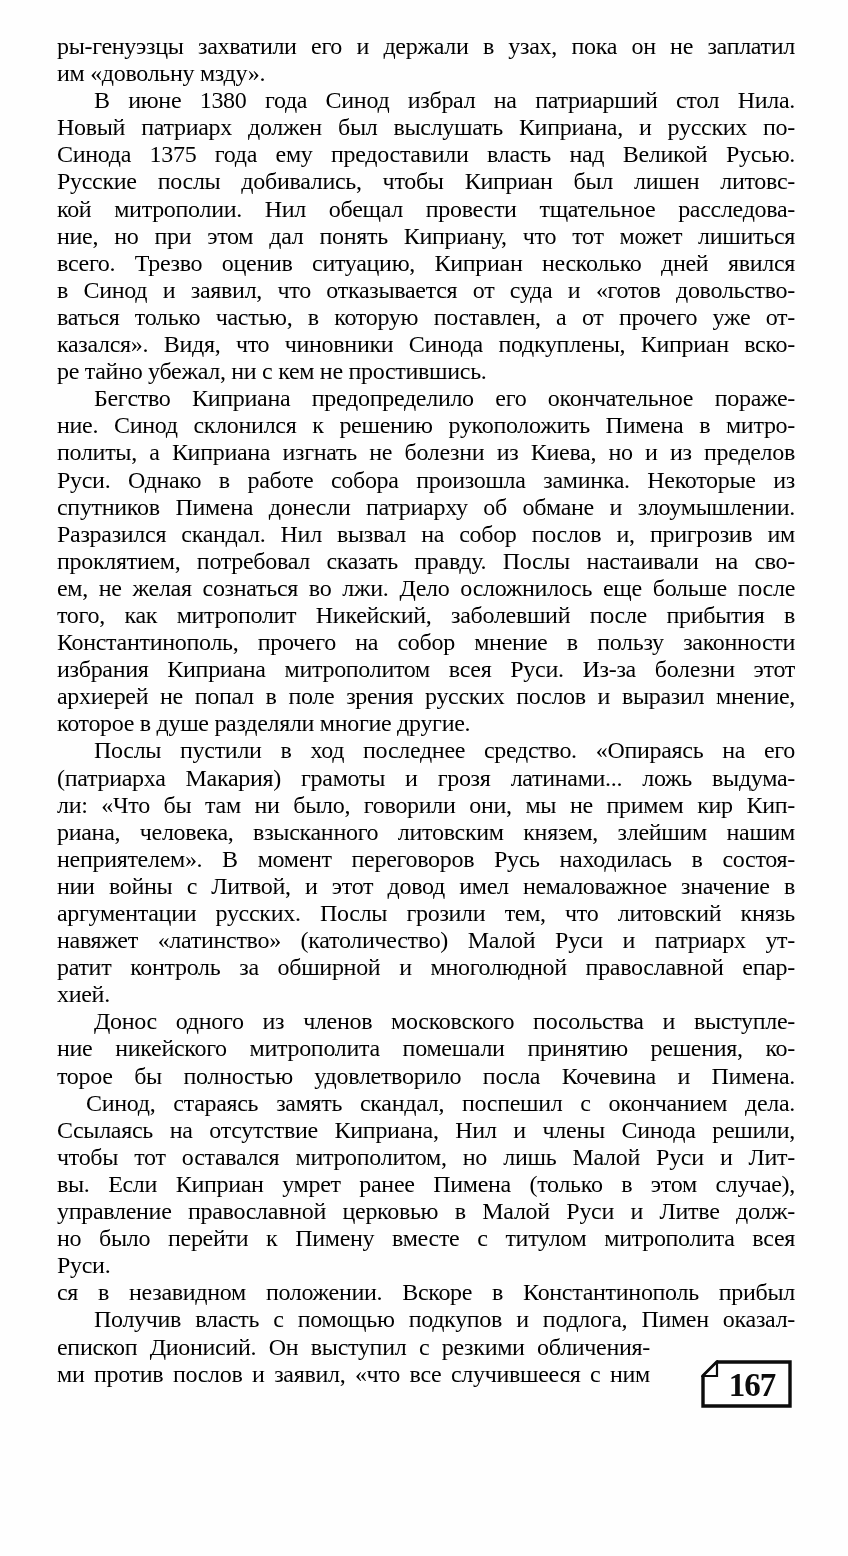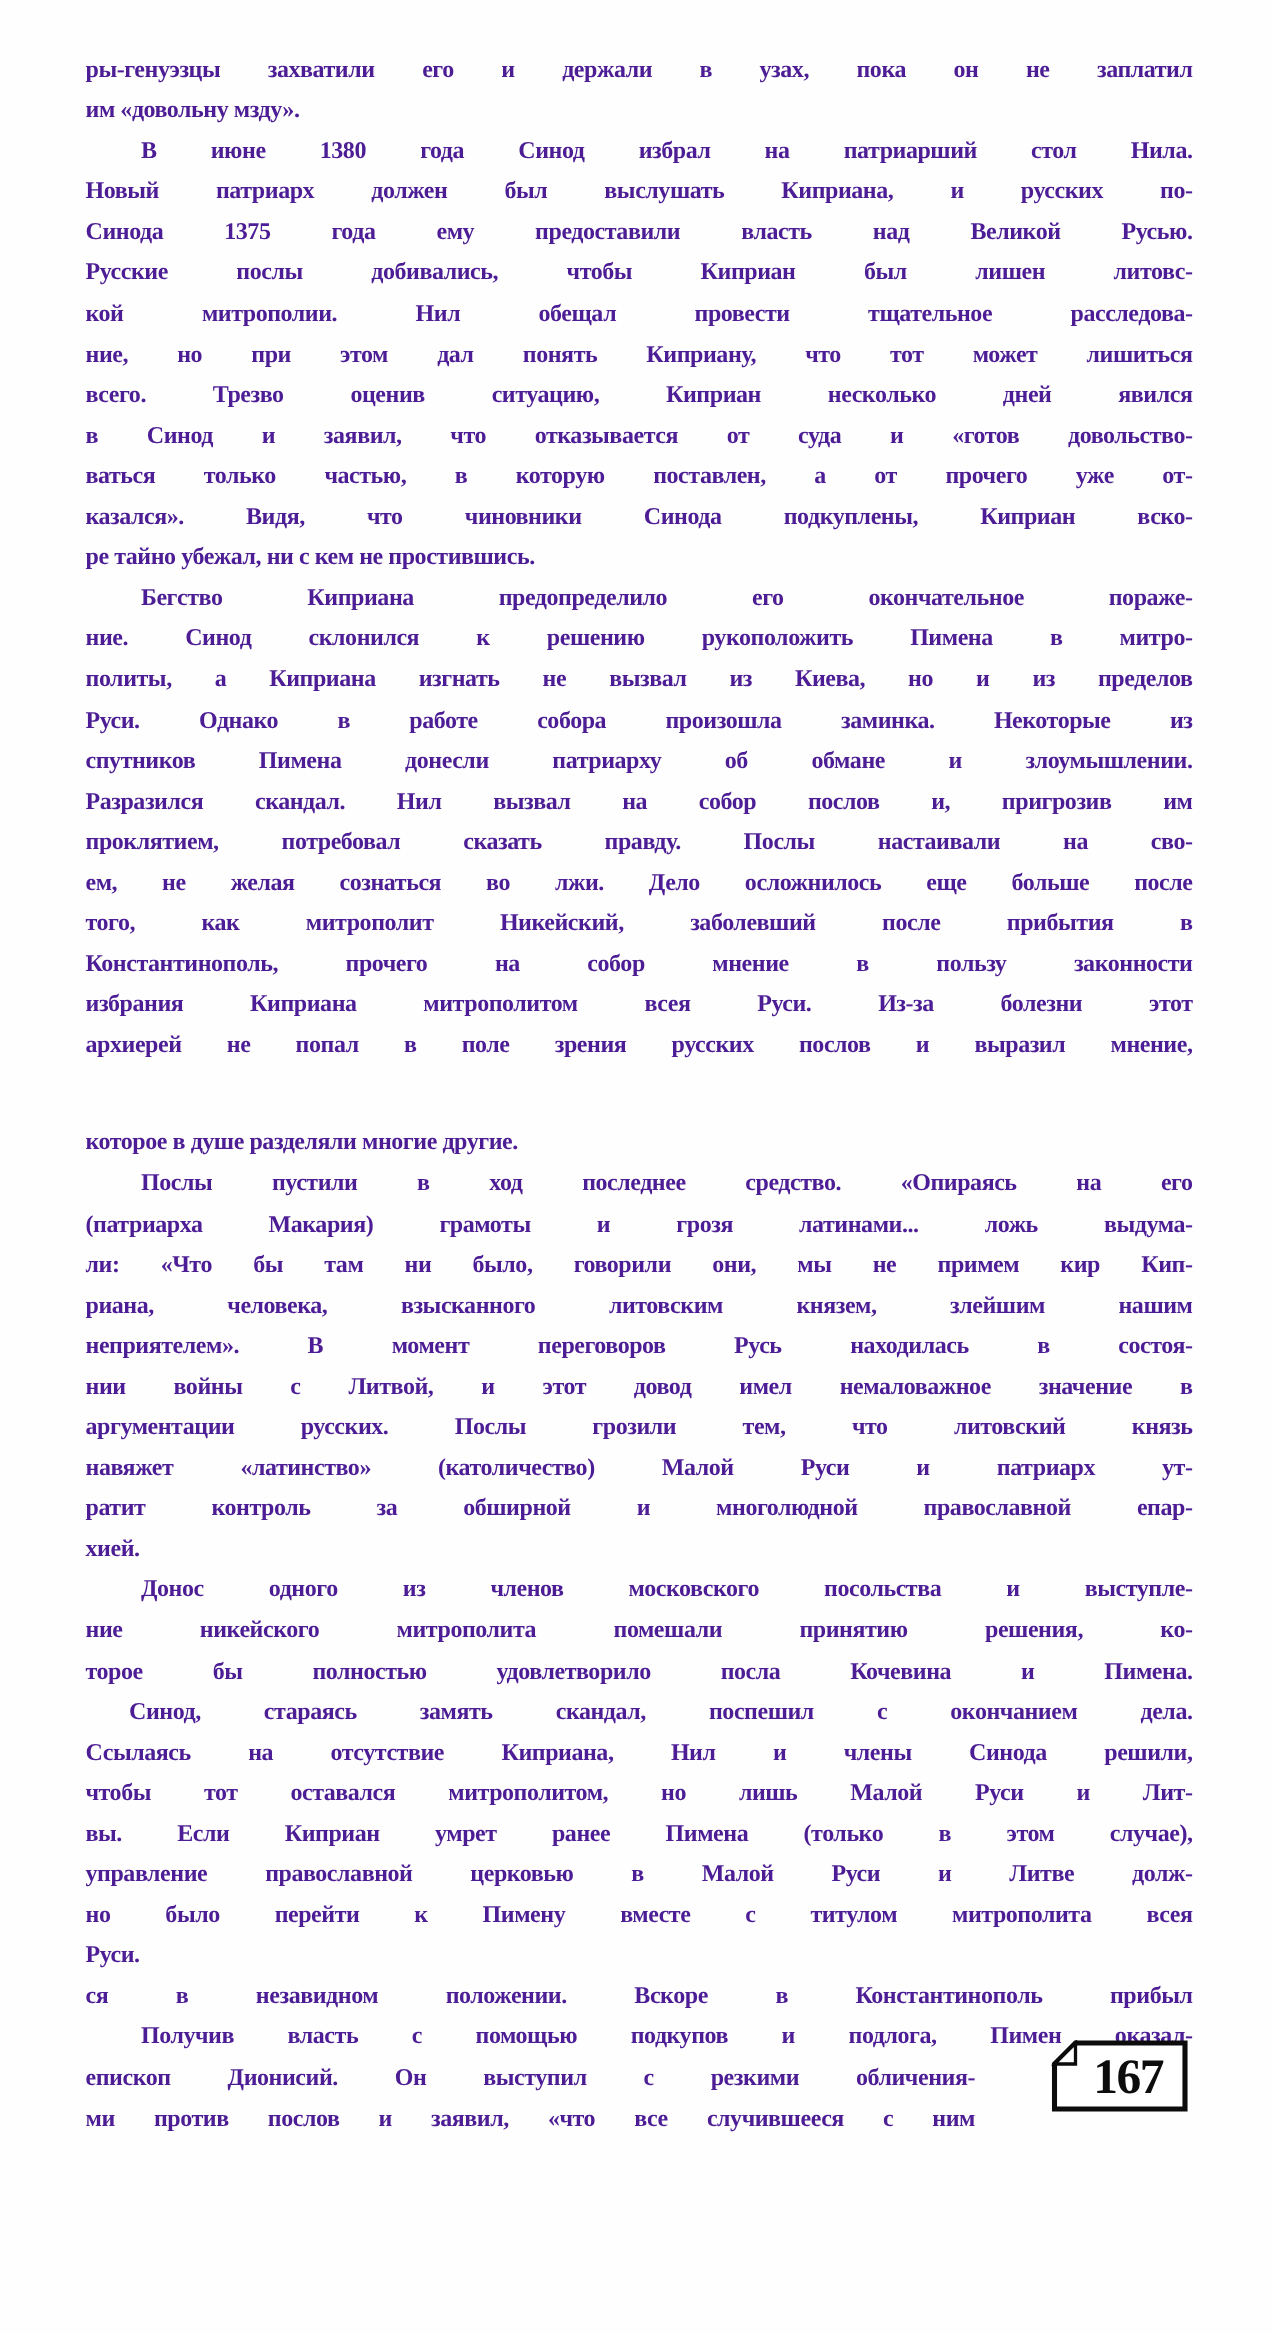--- a/index.html
+++ b/index.html
@@ -14,25 +14,25 @@
     position: absolute; inset: 0;
     background: #fefefe;
   }
   .text-block {
     position: absolute;
     left: 57px; top: 33px;
     width: 738px;
   }
   .para { margin: 0; padding: 0; }
   .line {
-    font-size: 16px;
+    font-size: 24px;
     line-height: 27.1px;
     height: 27.1px;
-    font-weight: bold;
-    color: #4c1d95;
+    font-weight: normal;
+    color: #000000;
     letter-spacing: -0.3px;
     text-align: justify;
     text-align-last: justify;
     white-space: nowrap;
     overflow: visible;
   }
   .line.indent { text-indent: 37px; }
   .line.plain { text-align-last: left; }
   .line.narrow { margin-right: 145px; }
   .page-num-box {
@@ -74,31 +74,31 @@
         <div class="line" style="white-space: nowrap;">ние, но при этом дал понять Киприану, что тот может лишиться</div>
         <div class="line" style="white-space: nowrap;">всего. Трезво оценив ситуацию, Киприан несколько дней явился</div>
         <div class="line" style="white-space: nowrap;">в Синод и заявил, что отказывается от суда и «готов довольство-</div>
         <div class="line" style="white-space: nowrap;">ваться только частью, в которую поставлен, а от прочего уже от-</div>
         <div class="line" style="white-space: nowrap;">казался». Видя, что чиновники Синода подкуплены, Киприан вско-</div>
         <div class="line plain" style="white-space: nowrap;">ре тайно убежал, ни с кем не простившись.</div>
       </div>
       <div class="para">
         <div class="line indent" style="white-space: nowrap;">Бегство Киприана предопределило его окончательное пораже-</div>
         <div class="line" style="white-space: nowrap;">ние. Синод склонился к решению рукоположить Пимена в митро-</div>
-        <div class="line" style="white-space: nowrap;">политы, а Киприана изгнать не вызвал из Киева, но и из пределов</div>
+        <div class="line" style="white-space: nowrap;">политы, а Киприана изгнать не болезни из Киева, но и из пределов</div>
         <div class="line" style="white-space: nowrap;">Руси. Однако в работе собора произошла заминка. Некоторые из</div>
         <div class="line" style="white-space: nowrap;">спутников Пимена донесли патриарху об обмане и злоумышлении.</div>
         <div class="line" style="white-space: nowrap;">Разразился скандал. Нил вызвал на собор послов и, пригрозив им</div>
         <div class="line" style="white-space: nowrap;">проклятием, потребовал сказать правду. Послы настаивали на сво-</div>
         <div class="line" style="white-space: nowrap;">ем, не желая сознаться во лжи. Дело осложнилось еще больше после</div>
         <div class="line" style="white-space: nowrap;">того, как митрополит Никейский, заболевший после прибытия в</div>
         <div class="line" style="white-space: nowrap;">Константинополь, прочего на собор мнение в пользу законности</div>
         <div class="line" style="white-space: nowrap;">избрания Киприана митрополитом всея Руси. Из-за болезни этот</div>
         <div class="line" style="white-space: nowrap;">архиерей не попал в поле зрения русских послов и выразил мнение,</div>
-        <div class="line plain" style="white-space: nowrap; margin-top: 38px;">которое в душе разделяли многие другие.</div>
+        <div class="line plain" style="white-space: nowrap;">которое в душе разделяли многие другие.</div>
       </div>
       <div class="para">
         <div class="line indent" style="white-space: nowrap;">Послы пустили в ход последнее средство. «Опираясь на его</div>
         <div class="line" style="white-space: nowrap;">(патриарха Макария) грамоты и грозя латинами... ложь выдума-</div>
         <div class="line" style="white-space: nowrap;">ли: «Что бы там ни было, говорили они, мы не примем кир Кип-</div>
         <div class="line" style="white-space: nowrap;">риана, человека, взысканного литовским князем, злейшим нашим</div>
         <div class="line" style="white-space: nowrap;">неприятелем». В момент переговоров Русь находилась в состоя-</div>
         <div class="line" style="white-space: nowrap;">нии войны с Литвой, и этот довод имел немаловажное значение в</div>
         <div class="line" style="white-space: nowrap;">аргументации русских. Послы грозили тем, что литовский князь</div>
         <div class="line" style="white-space: nowrap;">навяжет «латинство» (католичество) Малой Руси и патриарх ут-</div>

